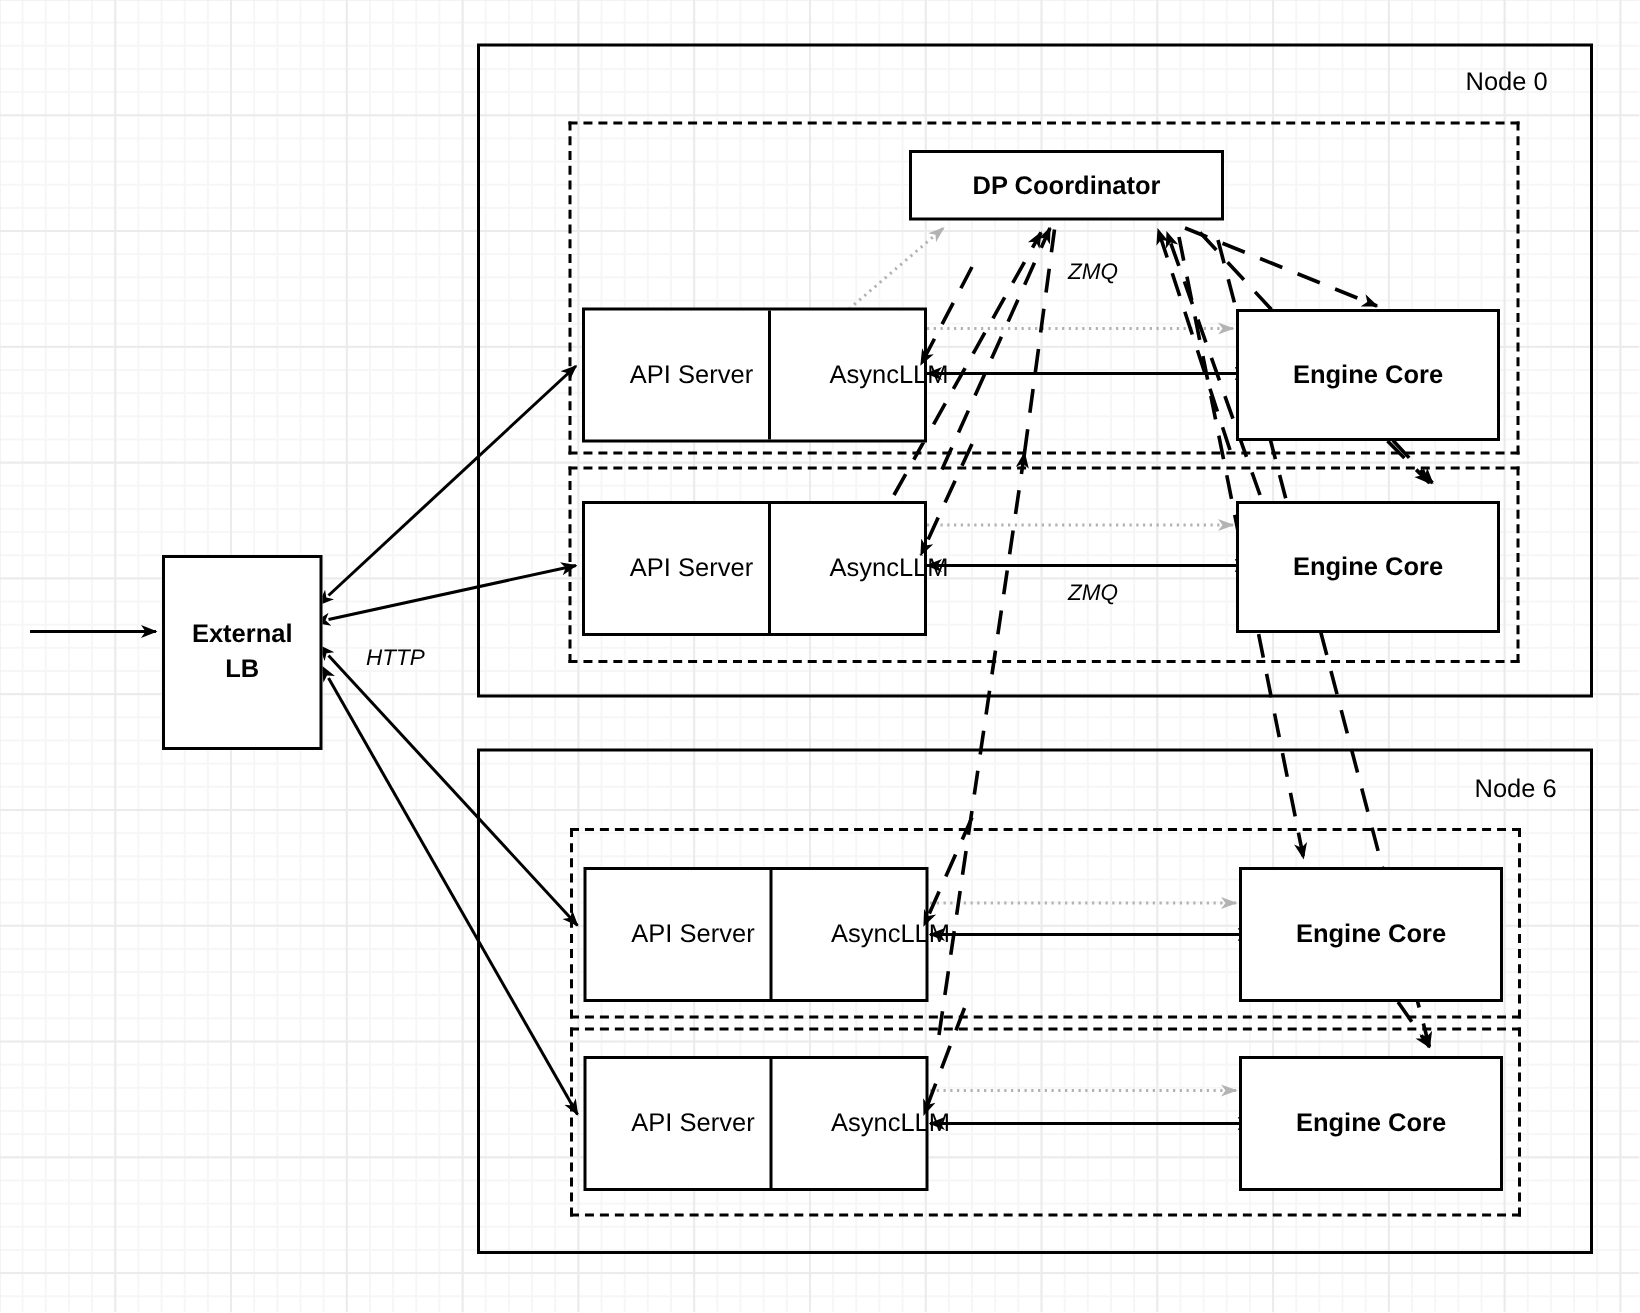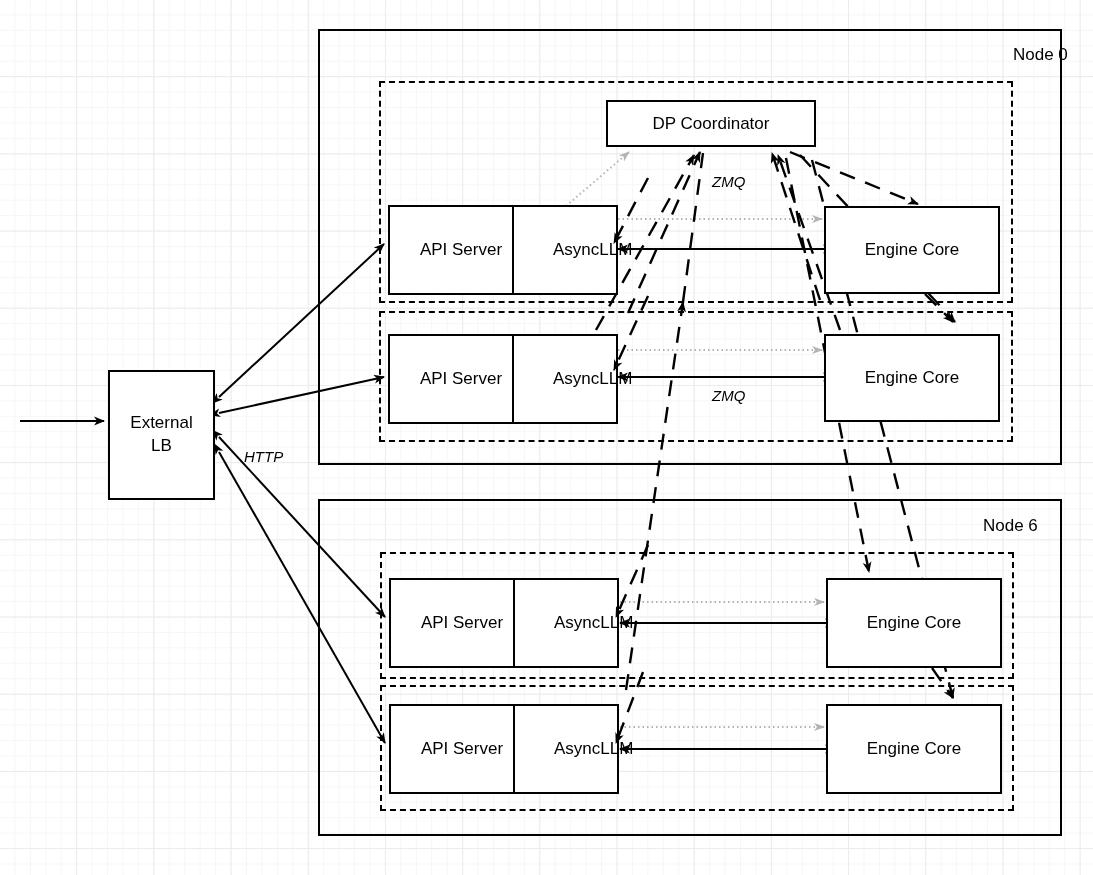--- a/index.html
+++ b/index.html
@@ -51,20 +51,21 @@
     position: absolute;
     border: 2px solid #000000;
     background: #ffffff;
     box-sizing: border-box;
     display: flex;
     align-items: center;
     justify-content: center;
     font-size: 17px;
     color: #000000;
     white-space: nowrap;
+    font-weight: bold;
   }
   .split-box {
     position: absolute;
     border: 2px solid #000000;
     background: #ffffff;
     box-sizing: border-box;
     display: flex;
     align-items: stretch;
   }
   .split-half {
@@ -93,21 +94,21 @@
     background: transparent;
     font-style: italic;
   }
 </style>
 </head>
 <body>
 
 <div id="canvas">
 
   <div class="node-box" style="left:318px; top:29px; width:744px; height:436px;"></div>
-  <div class="node-label" style="left:977px; top:45px;margin-left:36px;">Node 0</div>
+  <div class="node-label" style="left:977px; top:45px;">Node 0</div>
 
   <div class="dashed-group" style="left:379px; top:81px; width:634px; height:222px;"></div>
 
   <div class="dashed-group" style="left:379px; top:311px; width:634px; height:131px;"></div>
 
   <div class="node-box" style="left:318px; top:499px; width:744px; height:337px;"></div>
   <div class="node-label" style="left:983px; top:516px;">Node 6</div>
 
   <div class="dashed-group" style="left:380px; top:552px; width:634px; height:127px;"></div>
 
@@ -193,21 +194,21 @@
       <line x1="786" y1="158" x2="869" y2="572" stroke="#000000" stroke-width="2.4" stroke-dasharray="16 11" marker-end="url(#arrowBlack)"></line>
 
       <line x1="812" y1="160" x2="953" y2="698" stroke="#000000" stroke-width="2.4" stroke-dasharray="16 11" marker-end="url(#arrowBlack)"></line>
     </g>
   </svg>
 
   <div class="solid-box" style="left:108px; top:370px; width:107px; height:130px; flex-direction:column; line-height:1.35;">
     <span>External</span>
     <span>LB</span>
   </div>
-  <div class="edge-label" style="left:244px; top:448px;">HTTP</div>
+  <div class="edge-label" style="left:244px; top:430px;">HTTP</div>
 
   <div class="solid-box" style="left:606px; top:100px; width:210px; height:47px;">
     <span>DP Coordinator</span>
   </div>
   <div class="edge-label" style="left:712px; top:173px;">ZMQ</div>
 
   <div class="split-box" style="left:388px; top:205px; width:230px; height:90px;">
     <div class="split-half left">
       <span>API Server</span>
     </div>

